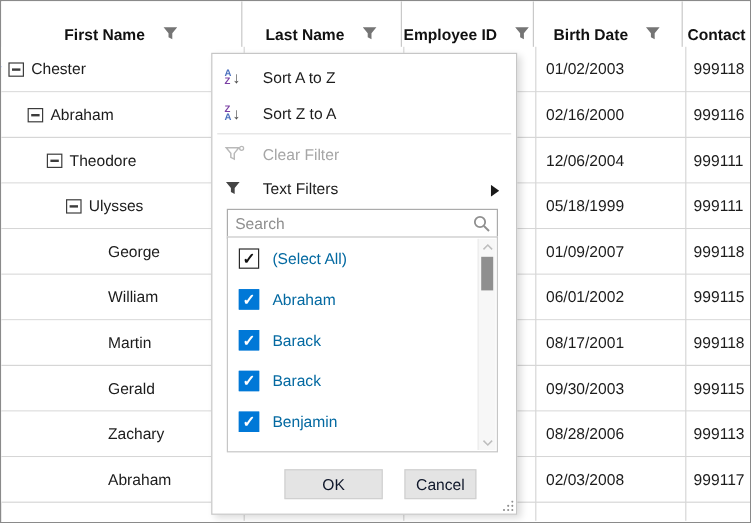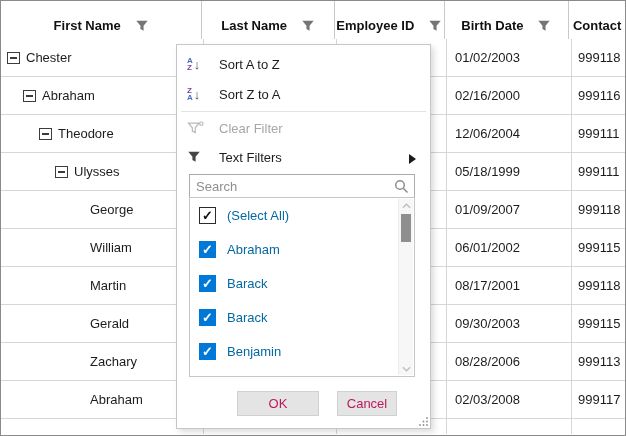--- a/index.html
+++ b/index.html
@@ -1,18 +1,18 @@
 <!DOCTYPE html>
 <html style="--accent: #0078d7; --sortA: #4a6fbd; --sortZ: #7a3fa3;"><head>
 <meta charset="utf-8">
 <style>
   html,body{margin:0;padding:0;background:#fff;font-family:"Liberation Sans",sans-serif;}
   .grid{position:relative;width:626px;height:436px;box-sizing:border-box;border:1px solid #8a8a8a;background:#fff;overflow:hidden;}
   
-  .header{position:absolute;left:0;top:0;height:55px;width:100%;display:flex;border-bottom:6px solid #1d4ed8;background:#fff;box-sizing:border-box;}
+  .header{position:absolute;left:0;top:0;height:55px;width:100%;display:flex;border-bottom:1px solid #1d4ed8;background:#fff;box-sizing:border-box;}
   .hcell{box-sizing:border-box;height:100%;display:flex;align-items:center;justify-content:center;gap:14px;border-right:1px solid #c9c9c9;font-size:13px;font-weight:bold;color:#111;}
   .hcell:last-child{border-right:none;}
   .funnel{display:inline-flex;align-items:center;cursor:pointer;}
   
   .row{position:absolute;left:0;width:626px;height:38px;border-bottom:1px solid #d6d6d6;box-sizing:border-box;background:#fff;}
   .cell-fn{position:absolute;left:0;top:0;width:202px;height:100%;display:flex;align-items:center;font-size:13px;color:#1c1c1c;text-align:right;}
   .cell-bd{position:absolute;left:445px;top:0;width:125px;height:100%;display:flex;align-items:center;padding-left:9px;box-sizing:border-box;font-size:13px;color:#1c1c1c;}
   .cell-ct{position:absolute;left:570px;top:0;width:56px;height:100%;display:flex;align-items:center;padding-left:7px;box-sizing:border-box;font-size:13px;color:#1c1c1c;}
   .expander{display:inline-block;width:13px;height:12px;box-sizing:border-box;border:1px solid #3c3c3c;background:#fff;position:relative;margin-right:6px;flex:none;cursor:pointer;}
   .expander::after{content:"";position:absolute;left:2px;right:2px;top:4px;height:2px;background:#3c3c3c;}
@@ -34,21 +34,21 @@
   .searchwrap .sicon{flex:none;margin-right:5px;display:inline-flex;cursor:pointer;}
   .listbox{position:absolute;left:12px;top:152px;width:226px;height:180px;box-sizing:border-box;border:1px solid #c6c6c6;overflow:hidden;background:#fff;}
   .citem{height:34px;display:flex;align-items:center;padding-left:9px;cursor:pointer;}
   .cbox{width:17px;height:17px;box-sizing:border-box;display:inline-flex;align-items:center;justify-content:center;font-size:13px;font-weight:bold;flex:none;cursor:pointer;}
   .cb-blue{background:var(--accent,#0078d7);border:1px solid var(--accent,#0078d7);color:#fff;}
   .cb-black{background:#fff;border:1px solid #2b2b2b;color:#111;}
   .clabel{margin-left:11px;font-size:13px;color:#0369a1;}
   .sbar{position:absolute;top:1px;right:1px;bottom:1px;width:15px;background:#f7f7f7;border-left:1px solid #ececec;box-sizing:border-box;}
   .schev{position:absolute;left:0;width:100%;height:13px;display:flex;align-items:center;justify-content:center;cursor:pointer;}
   .sthumb{position:absolute;left:2px;width:10px;top:15px;height:28px;background:#8f8f8f;cursor:pointer;}
-  .btn{position:absolute;top:346px;height:25px;box-sizing:border-box;background:#e4e4e4;border:1px solid #d0d0d0;font-size:13px;color:#be185d;display:flex;align-items:center;justify-content:center;cursor:pointer;font-family:"Liberation Sans",sans-serif;}
+  .btn{position:absolute;top:346px;height:25px;box-sizing:border-box;background:#e4e4e4;border:1px solid #d0d0d0;font-size:13px;color:#0f172a;display:flex;align-items:center;justify-content:center;cursor:pointer;font-family:"Liberation Sans",sans-serif;}
   .btn-ok{left:60px;width:82px;}
   .btn-cancel{left:160px;width:60px;}
   .grip{position:absolute;right:2px;bottom:2px;cursor:nwse-resize;line-height:0;}
 </style>
 </head>
 <body>
 
 <div class="grid">
   <div class="header" id="header">
       <div class="hcell" style="width: 202px;">

